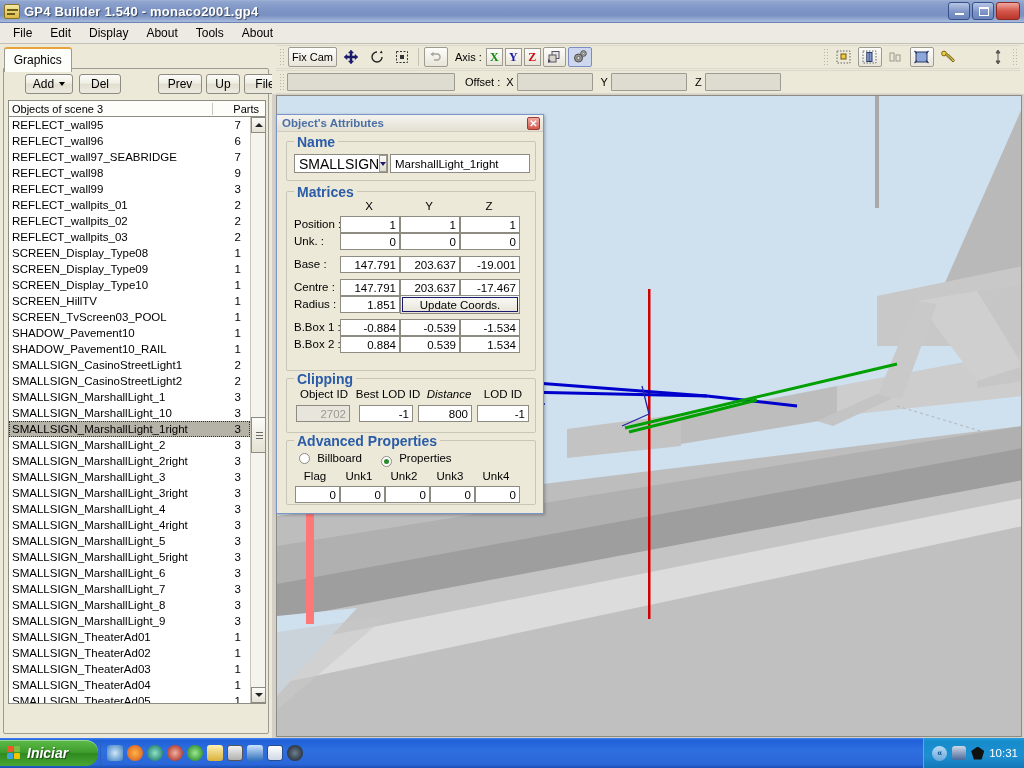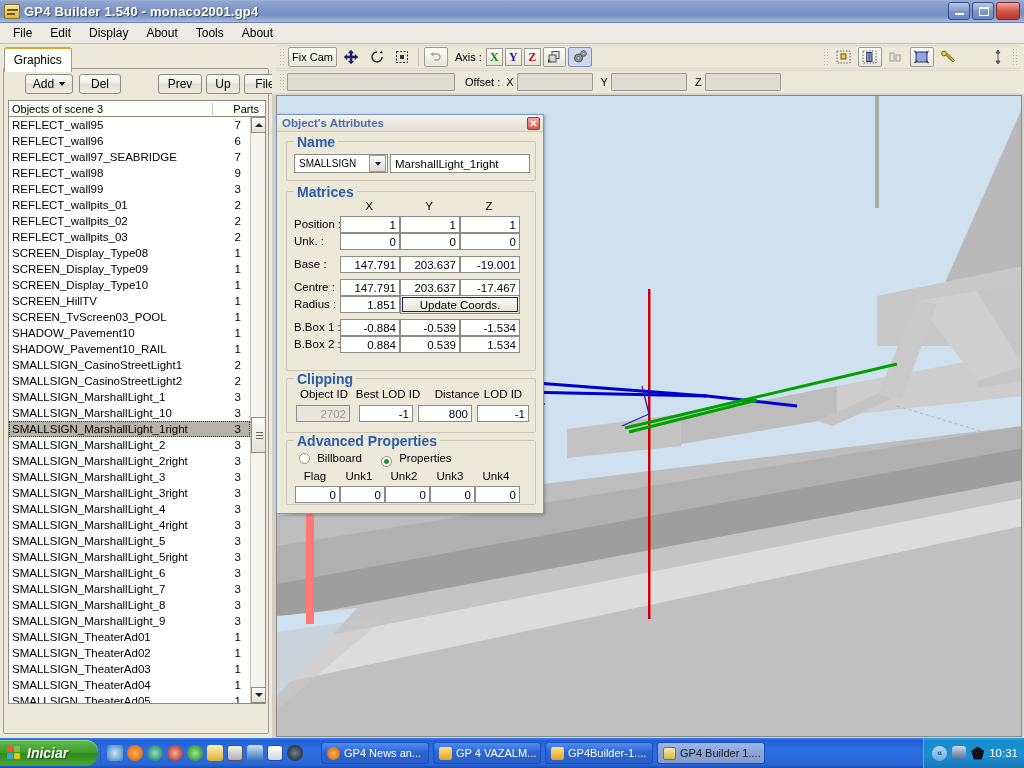--- a/index.html
+++ b/index.html
@@ -209,21 +209,21 @@
     display:flex; align-items:center; justify-content:flex-end; color:#000;
   }
   .fld.ro { background:#e8e6dc; color:#9b998f; }
   .fld.left { justify-content:flex-start; padding-left:4px; text-align:left; }
   .collbl { font-size:11.5px; text-align:center; }
   .rowlbl { font-size:11.5px; }
   .combo {
     position:absolute; background:#fff; border:1px solid #8d8b82; height:19px;
     display:flex; align-items:center;
   }
-  .combo .val { flex:1 1 auto; padding-left:4px; font-size:10px; }
+  .combo .val { flex:1 1 auto; padding-left:4px; font-size:14px; }
   .combo .dbtn {
     width:17px; height:17px; margin:0 1px 0 0;
     background:linear-gradient(to bottom,#fbfbf9,#dedbce);
     border:1px solid #9d9b91; display:flex; align-items:center; justify-content:center;
   }
   .radio {
     width:11px; height:11px; border-radius:50%;
     border:1px solid #8d8b82; background:#fff;
     display:inline-flex; align-items:center; justify-content:center;
     vertical-align:-2px; margin-right:4px;
@@ -795,21 +795,21 @@
       <div class="rowlbl" style="position:absolute; left:7px; top:146px;">B.Box 2 :</div>
       <div class="fld" style="position:absolute; left:53px;  top:144px; width:60px;">0.884</div>
       <div class="fld" style="position:absolute; left:113px; top:144px; width:60px;">0.539</div>
       <div class="fld" style="position:absolute; left:173px; top:144px; width:60px;">1.534</div>
     </div>
 
     <div class="gbox" style="left:9px; top:263px; width:250px; height:55px;">
       <span class="glegend">Clipping</span>
       <div class="collbl" style="position:absolute; left:6px;   top:9px; width:62px;">Object ID</div>
       <div class="collbl" style="position:absolute; left:68px;  top:9px; width:66px;">Best LOD ID</div>
-      <div class="collbl" style="position:absolute; left:142px; top:9px; width:56px;">Distance</div>
+      <div class="collbl" style="position:absolute; left:134px; top:9px; width:56px;font-style:italic;">Distance</div>
       <div class="collbl" style="position:absolute; left:190px; top:9px; width:52px;">LOD ID</div>
       <div class="fld ro" style="position:absolute; left:9px;   top:26px; width:54px;">2702</div>
       <div class="fld" style="position:absolute; left:72px;  top:26px; width:54px;">-1</div>
       <div class="fld" style="position:absolute; left:131px; top:26px; width:54px;">800</div>
       <div class="fld" style="position:absolute; left:190px; top:26px; width:52px;">-1</div>
     </div>
 
     <div class="gbox" style="left:9px; top:325px; width:250px; height:65px;">
       <span class="glegend">Advanced Properties</span>
       <div style="position:absolute; left:12px; top:11px; font-size:11.5px;">
@@ -852,38 +852,20 @@
       <span class="qicon" style="background:radial-gradient(#8fe0c8,#0a6b55); border-radius:50%;"></span>
       <span class="qicon" style="background:radial-gradient(#f3b0a0,#9a1c12); border-radius:50%;"></span>
       <span class="qicon" style="background:radial-gradient(#9ae88f,#157a18); border-radius:50%;"></span>
       <span class="qicon" style="background:linear-gradient(#fff2b0,#d8b13c);"></span>
       <span class="qicon" style="background:linear-gradient(#f2f2f2,#b0b0b0); border:1px solid #555;"></span>
       <span class="qicon" style="background:linear-gradient(#cfe4ff,#2f6fb8);"></span>
       <span class="qicon" style="background:linear-gradient(#ffffff,#cfd8e6); border:1px solid #2a4d8f;"></span>
       <span class="qicon" style="background:radial-gradient(#6f7f8f,#111a22); border-radius:50%;"></span>
     </div>
 
-    <div class="tasks">
-      <div class="taskbtn">
-        <span class="tb-ic" style="background:radial-gradient(#ffb347,#d2541d);border-radius:50%;"></span>
-        <span>GP4 News an...</span>
-      </div>
-      <div class="taskbtn">
-        <span class="tb-ic" style="background:linear-gradient(#ffe08a,#e0a51f);"></span>
-        <span>GP 4  VAZALM...</span>
-      </div>
-      <div class="taskbtn">
-        <span class="tb-ic" style="background:linear-gradient(#ffe08a,#e0a51f);"></span>
-        <span>GP4Builder-1....</span>
-      </div>
-      <div class="taskbtn active">
-        <span class="tb-ic" style="background:linear-gradient(#f4e9a8,#d8b845);border:1px solid #8a7120;"></span>
-        <span style="color:#1a1a1a;">GP4 Builder 1....</span>
-      </div>
-    </div>
 
     <div class="tray">
       <span class="chev">«</span>
       <span class="qicon" style="background:linear-gradient(#cfd8e6,#4a6a9a);width:14px;height:14px;"></span>
       <span class="qicon" style="background:#111;width:13px;height:13px;clip-path:polygon(50% 0,100% 35%,80% 100%,20% 100%,0 35%);"></span>
       <span class="clock">10:31</span>
     </div>
   </div>
 
 </div>

